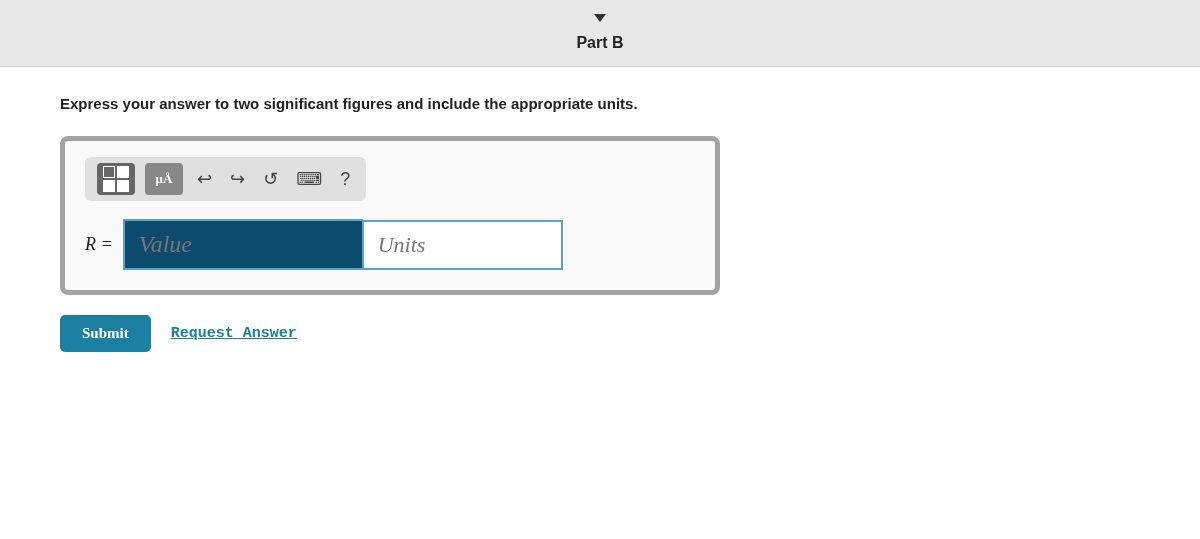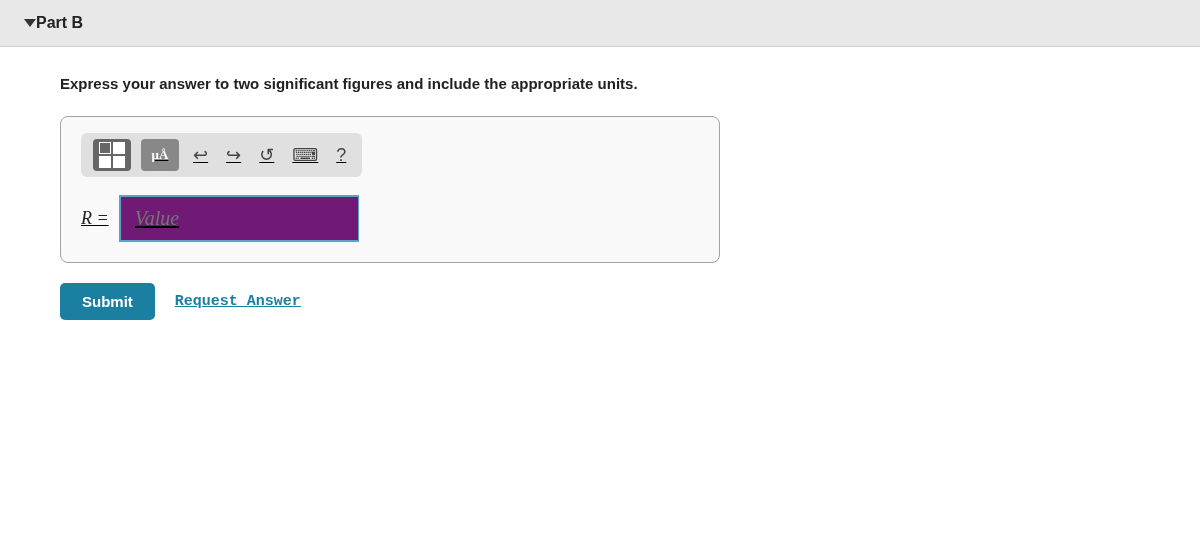--- a/index.html
+++ b/index.html
@@ -10,21 +10,23 @@
       min-height: 539px;
       display: flex;
       flex-direction: column;
     }
 
     .part-header {
       background: #e8e8e8;
       padding: 14px 24px;
       display: flex;
       align-items: center;
+      gap: 12px;
       border-bottom: 1px solid #d0d0d0;
+      flex-direction: column;
     }
 
     .chevron-icon {
       width: 0;
       height: 0;
       border-left: 6px solid transparent;
       border-right: 6px solid transparent;
       border-top: 8px solid #333;
       display: inline-block;
     }
@@ -48,27 +50,26 @@
     }
 
     .instruction-text {
       font-size: 15px;
       font-weight: bold;
       color: #222;
       margin-bottom: 24px;
     }
 
     .answer-box {
-      border: 1px solid #a3a3a3;
+      border: 5px solid #a3a3a3;
       border-radius: 8px;
       padding: 16px 20px 20px 20px;
       background: #f9f9f9;
       display: inline-block;
       min-width: 660px;
-      text-decoration: underline;
     }
 
     .toolbar {
       display: flex;
       align-items: center;
       gap: 10px;
       margin-bottom: 18px;
       background: #e0e0e0;
       border-radius: 6px;
       padding: 6px 12px;
@@ -137,26 +138,26 @@
       font-style: italic;
       color: #222;
       margin-right: 10px;
       font-family: serif;
     }
 
     .value-input {
       border: 2px solid #5ba3c9;
       border-right: 1px solid #5ba3c9;
       padding: 10px 14px;
-      font-size: 20px;
+      font-size: 24px;
       font-style: italic;
       color: #aaa;
       width: 240px;
       outline: none;
-      background: #701a75;
+      background: #0c4a6e;
       font-family: serif;
     }
 
     .units-input {
       border: 2px solid #5ba3c9;
       border-left: 1px solid #5ba3c9;
       padding: 10px 14px;
       font-size: 22px;
       font-style: italic;
       color: #aaa;
@@ -175,20 +176,21 @@
 
     .submit-btn {
       background: #1a7fa0;
       color: #fff;
       border: none;
       border-radius: 5px;
       padding: 10px 22px;
       font-size: 15px;
       font-weight: bold;
       cursor: pointer;
+      font-family: Liberation Serif, serif;
     }
 
     .request-answer-link {
       color: #1a7fa0;
       font-size: 15px;
       font-weight: bold;
       text-decoration: underline;
       cursor: pointer;
       background: none;
       border: none;
@@ -245,20 +247,21 @@
       <button class="toolbar-btn">
         <span>?</span>
       </button>
 
     </div>
 
     
     <div class="input-row">
       <span class="r-label">R =</span>
       <input class="value-input" type="text" placeholder="Value" style="">
+      <input class="units-input" type="text" placeholder="Units" style="">
     </div>
 
   </div>
 
   
   <div class="submit-row">
     <button class="submit-btn">
       <span>Submit</span>
     </button>
     <button class="request-answer-link">

